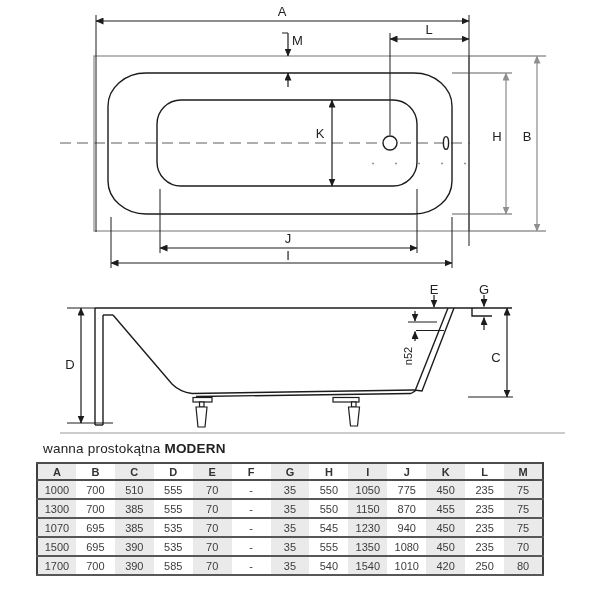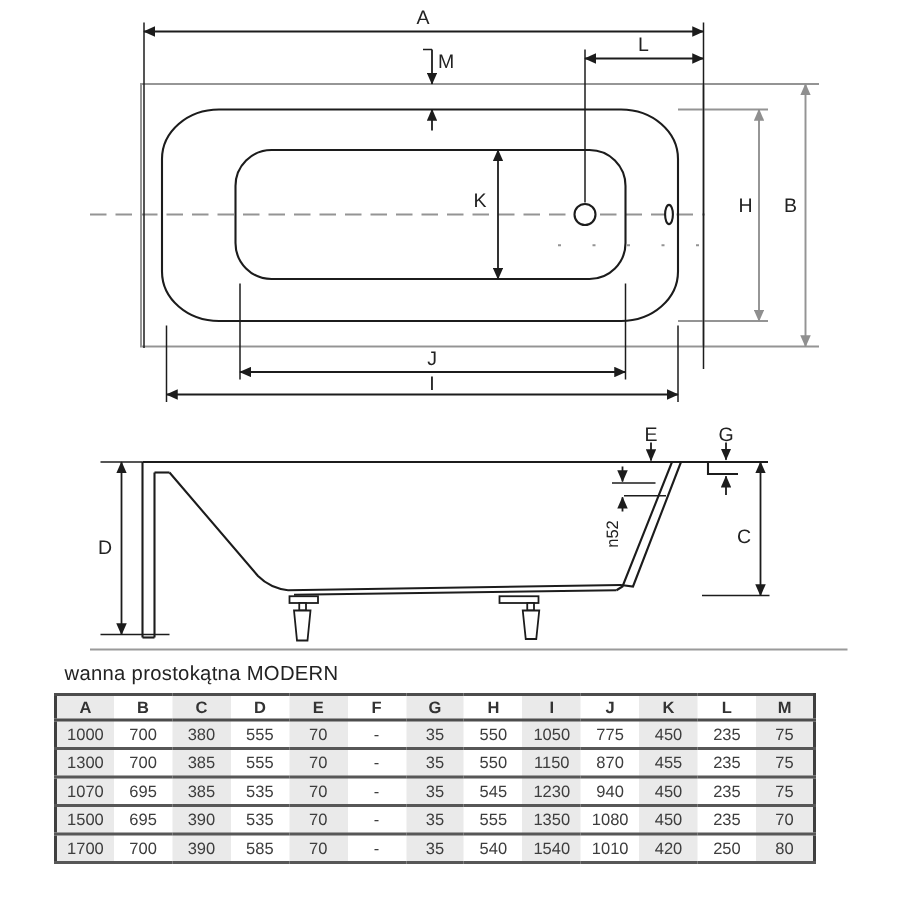--- a/index.html
+++ b/index.html
@@ -7,21 +7,21 @@
     width:600px;height:600px;position:relative;background:#ffffff;
     font-family:"Liberation Sans", sans-serif;overflow:hidden;
   }
   #drawing{position:absolute;left:0;top:0;}
   .dim-label{font-family:"Liberation Sans",sans-serif;font-size:13px;fill:#222222;}
   .small-label{font-family:"Liberation Sans",sans-serif;font-size:11px;fill:#222222;}
   .title{
     position:absolute;left:43px;top:441px;font-size:13.5px;color:#222222;
     letter-spacing:0.2px;white-space:nowrap;
   }
-  .title b{font-weight:400;}
+  .title b{font-weight:700;}
   table.dims{
     position:absolute;left:36px;top:462px;width:508px;
     border-collapse:collapse;table-layout:fixed;
     font-size:11px;color:#3d3d3d;
     border-top:2px solid #4d4d4d;border-bottom:2px solid #4d4d4d;
     border-left:2px solid #3f3f3f;border-right:2px solid #3f3f3f;
   }
   table.dims th{
     height:15px;font-weight:700;text-align:center;padding:0;
     border-bottom:2px solid #4d4d4d;font-size:11px;color:#333333;
@@ -168,21 +168,21 @@
         <th>J</th>
         <th>K</th>
         <th>L</th>
         <th>M</th>
       </tr>
   </thead>
   <tbody>
       <tr>
         <td>1000</td>
         <td>700</td>
-        <td>380</td>
+        <td>510</td>
         <td>555</td>
         <td>70</td>
         <td>-</td>
         <td>35</td>
         <td>550</td>
         <td>1050</td>
         <td>775</td>
         <td>450</td>
         <td>235</td>
         <td>75</td>

